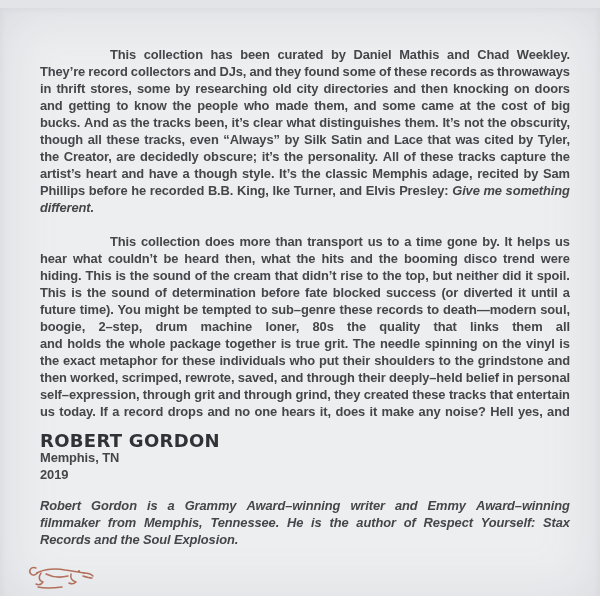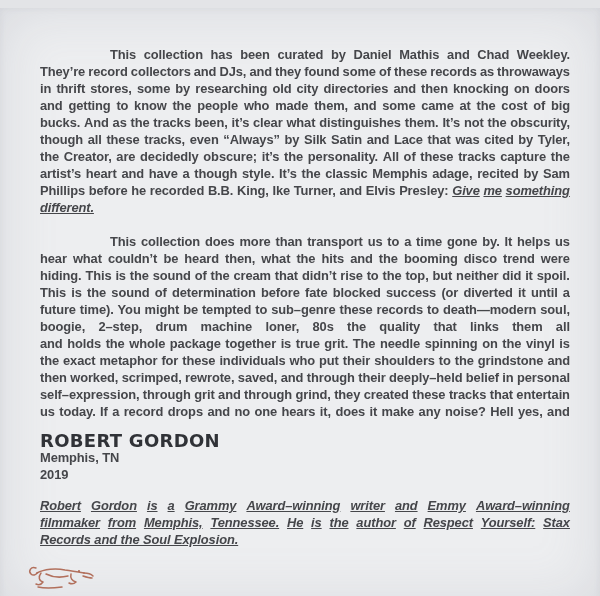--- a/index.html
+++ b/index.html
@@ -21,21 +21,21 @@
     line-height:17px;
   }
   .para{margin:0 0 0 0;}
   .para.mb-after-1{margin-bottom:17px;}
   .para.mb-after-2{margin-bottom:12px;}
   .para.italic{font-style:italic;}
   .line{height:17px;line-height:17px;white-space:nowrap;}
   .line.just{display:flex;justify-content:space-between;}
   .line.indent{padding-left:70px;}
   .line.plain{white-space:pre-wrap;}
-  .italic{font-style:italic;text-decoration:underline;}
+  .italic{font-style:italic;}
   .author-block{margin:0 0 14px 0;}
   .author-name{
     font-family:"DejaVu Sans","Liberation Sans",sans-serif;
     font-size:18px;color:#303237;letter-spacing:.3px;height:17px;line-height:17px;
   }
   .author-line{height:17px;line-height:17px;}
   .signature{
     position:absolute;left:26px;top:551px;width:70px;height:38px;
   }
   .signature svg{width:100%;height:100%;}

